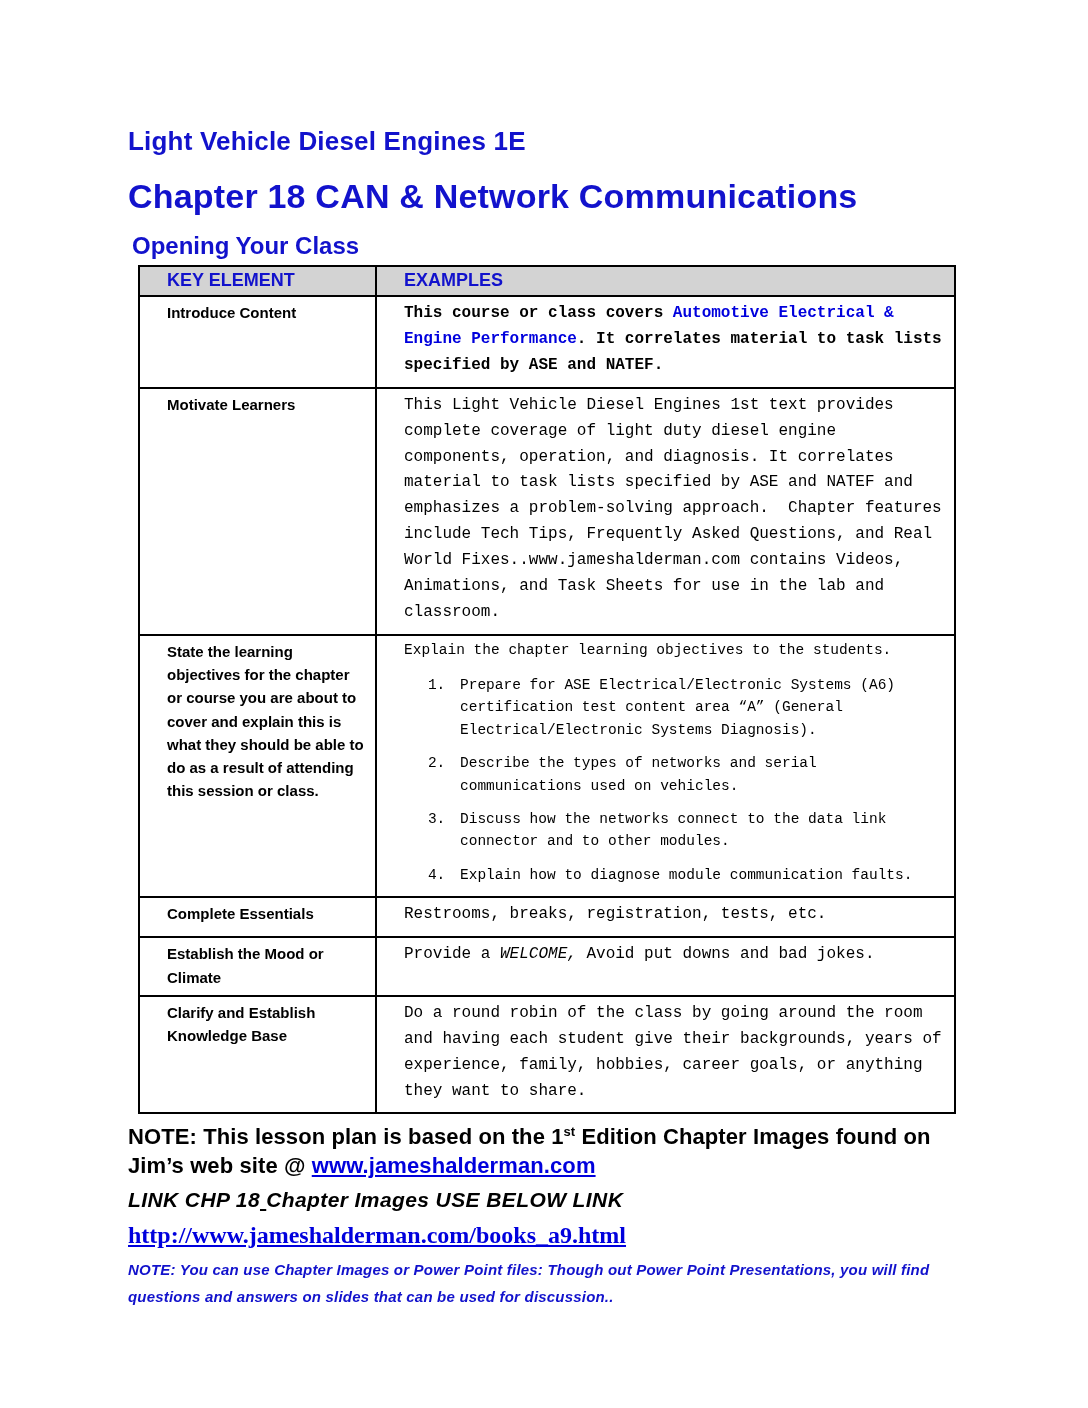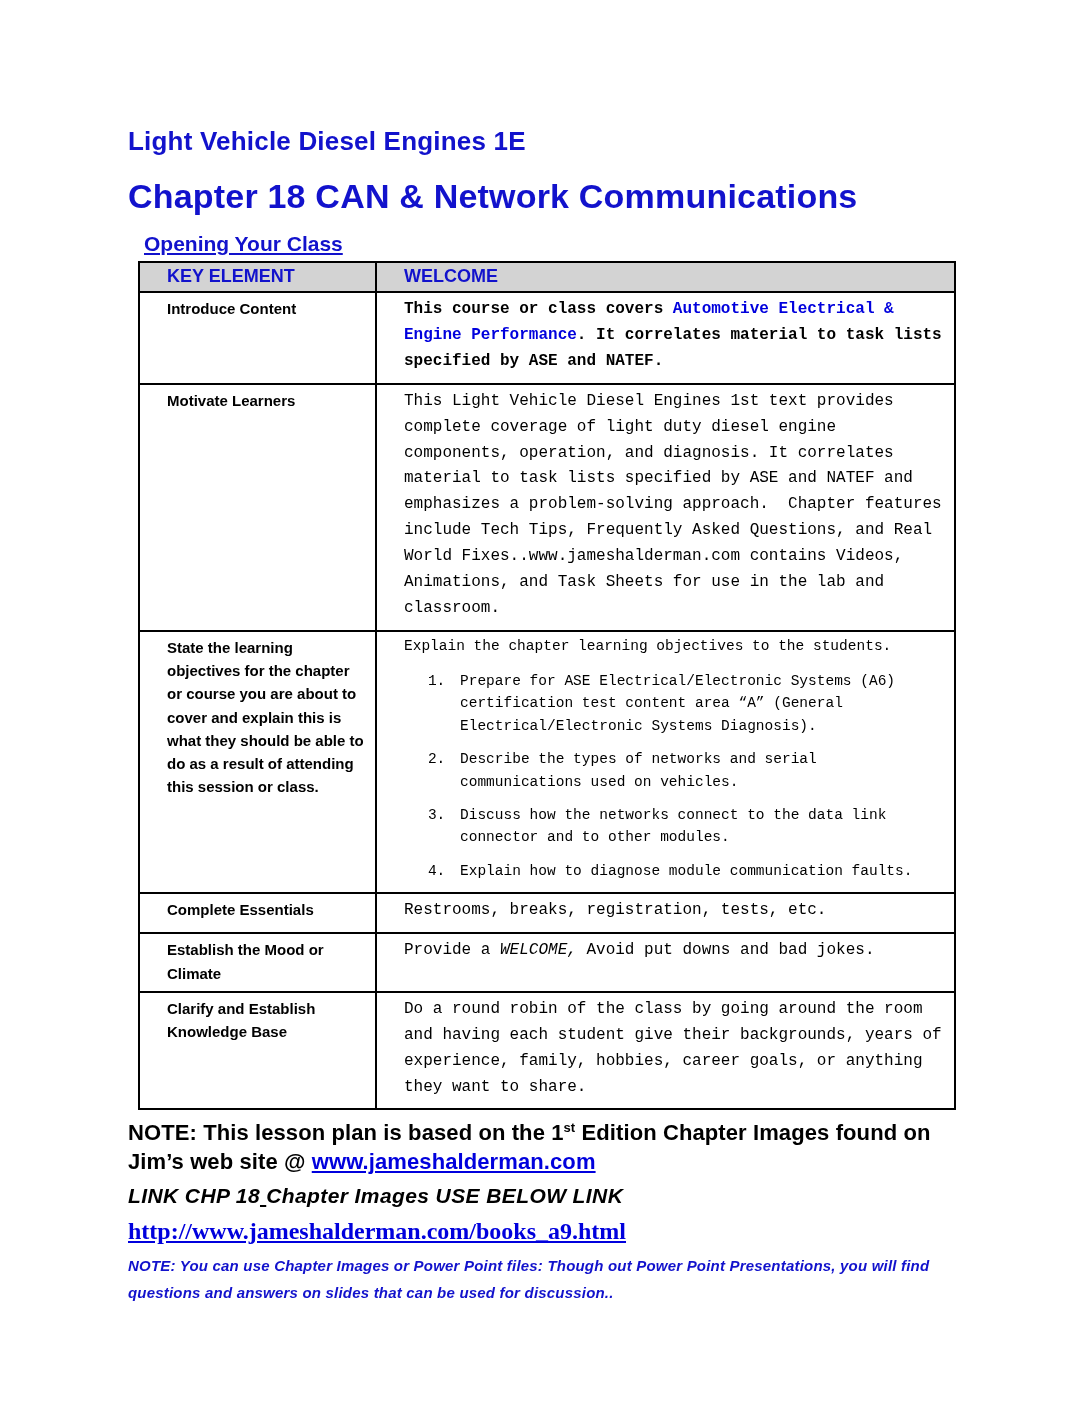--- a/index.html
+++ b/index.html
@@ -5,21 +5,21 @@
   html,body{margin:0;padding:0;background:#ffffff;}
   body{
     width:1088px;height:1408px;position:relative;
     font-family:"Liberation Sans",sans-serif;color:#000;
     -webkit-font-smoothing:antialiased;
   }
   .page{position:absolute;left:128px;top:126px;width:832px;}
 
   .title1{font-size:26px;font-weight:bold;color:#1212CC;margin:0 0 20px 0;letter-spacing:.2px;}
   .title2{font-size:34px;font-weight:bold;color:#1212CC;margin:0 0 16px 0;letter-spacing:.2px;}
-  .section-heading{font-size:21px;font-weight:bold;color:#1212CC;text-decoration:underline;margin:0 0 5px 16px;}
+  .section-heading{font-size:24px;font-weight:bold;color:#1212CC;margin:0 0 5px 4px;}
 
   table.key-table{
     border-collapse:collapse;width:818px;margin-left:10px;
     border:2.5px solid #000;table-layout:fixed;
   }
   table.key-table th,table.key-table td{
     border:2px solid #000;vertical-align:top;text-align:left;padding-left:27px;
   }
   col.c-key{width:237px;}
   th.h-cell{
@@ -64,21 +64,21 @@
   <h2 class="section-heading">Opening Your Class</h2>
 
   <table class="key-table">
     <colgroup>
         <col class="c-key">
         <col class="c-ex">
       </colgroup>
     <thead>
       <tr>
         <th class="h-cell">KEY ELEMENT</th>
-        <th class="h-cell">WELCOME</th>
+        <th class="h-cell">EXAMPLES</th>
       </tr>
     </thead>
     <tbody>
         <tr>
           <td class="col-key">Introduce Content</td>
           <td class="col-ex">
             <div class="ex-text"><span style="font-weight: bold;">This course or class covers </span><span style="font-weight: bold; color: rgb(0, 0, 221);">Automotive Electrical &amp; Engine Performance</span><span style="font-weight: bold;">. It correlates material to task lists specified by ASE and NATEF.</span></div>
           </td>
         </tr>
         <tr>

